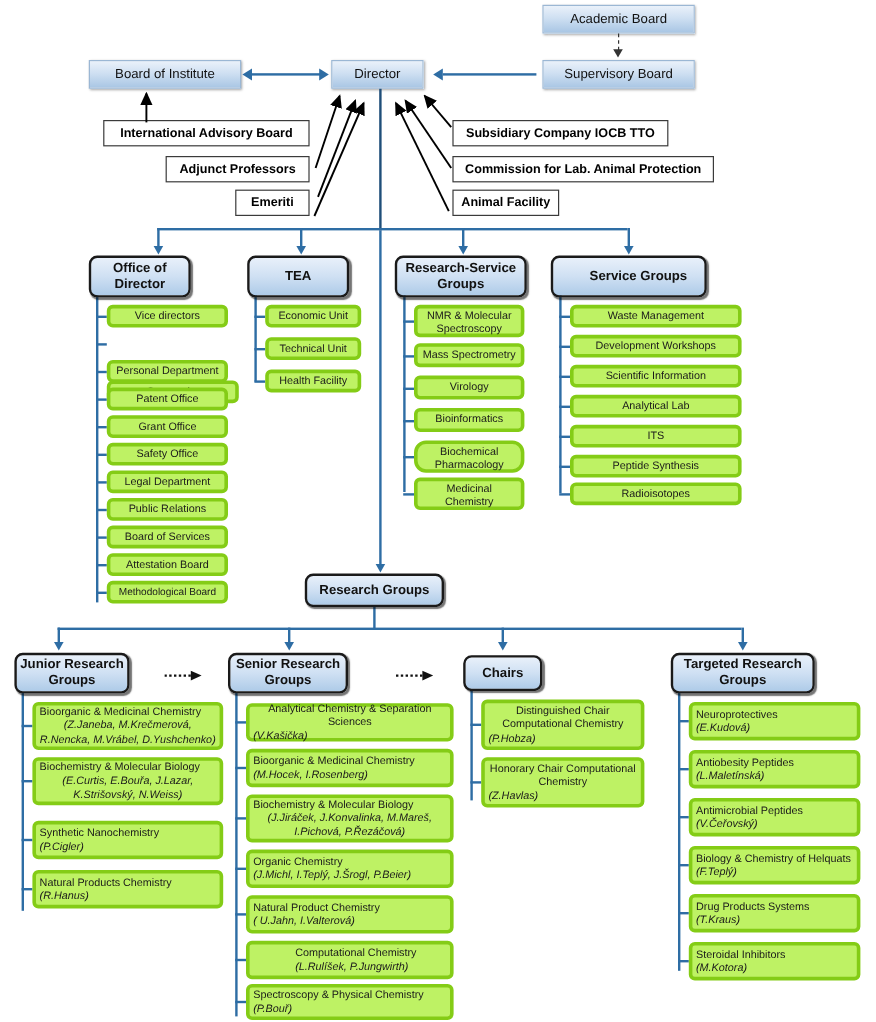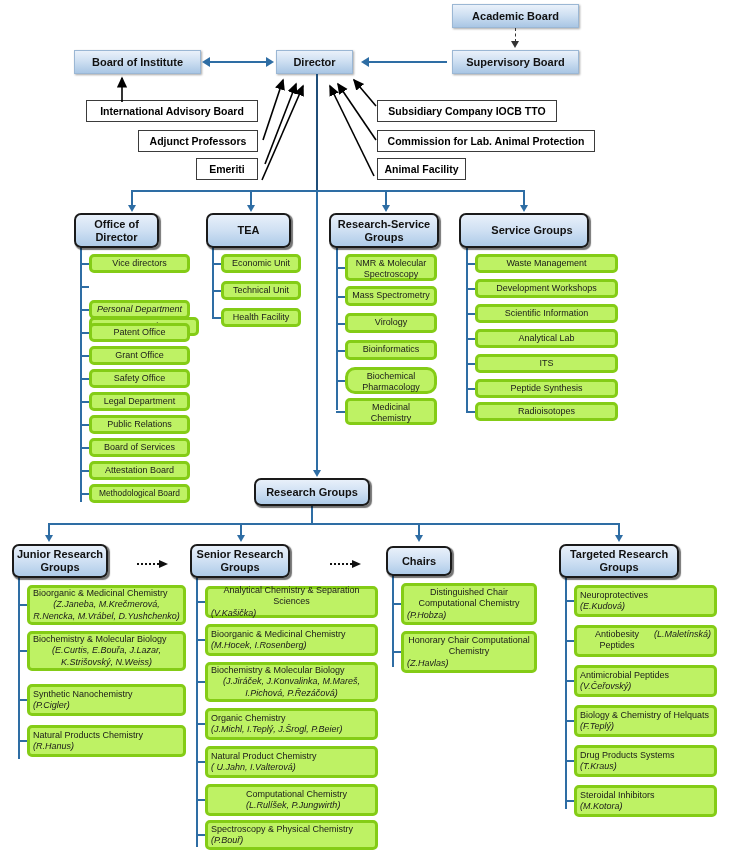--- a/index.html
+++ b/index.html
@@ -11,21 +11,21 @@
     overflow: hidden;
   }
   #chart { position: relative; width: 730px; height: 852px; }
 
   
   .top-box {
     position: absolute;
     background: linear-gradient(to bottom, #eaf1fa 0%, #cfe0f2 45%, #a9c6e4 100%);
     border: 1px solid #9bb7d4;
     color: #111;
-    font-weight: bold;
+    font-weight: normal;
     font-size: 11px;
     display: flex; align-items: center; justify-content: center;
     text-align: center;
     box-shadow: 1px 1px 2px rgba(0,0,0,0.35);
     line-height: 1.1;
   }
   .plain-box {
     position: absolute;
     background: #ffffff;
     border: 1.5px solid #3b3b3b;
@@ -192,21 +192,21 @@
   <div class="leaf" style="left:89px; top:254px; width:101px; height:19px;">
     <span>Vice directors</span>
     </div>
   <div class="stub" style="left:80px; top:263px;"></div>
 
   <div class="leaf" style="left:89px; top:277px; width:110px; height:19px;margin-top:40px;">
     <span>Secretariat</span>
     </div>
   <div class="stub" style="left:80px; top:286px;"></div>
 
-  <div class="leaf" style="left:89px; top:300px; width:101px; height:19px;font-style:italic;">
+  <div class="leaf" style="left:89px; top:300px; width:101px; height:19px;">
     <span>Personal Department</span>
     </div>
   <div class="stub" style="left:80px; top:309px;"></div>
 
   <div class="leaf" style="left:89px; top:323px; width:101px; height:19px;">
     <span>Patent Office</span>
     </div>
   <div class="stub" style="left:80px; top:332px;"></div>
 
   <div class="leaf" style="left:89px; top:346px; width:101px; height:19px;">
@@ -471,21 +471,21 @@
     <span>Targeted Research Groups</span>
   </div>
   <div class="vline" style="left:565px; top:577px; height:232px;"></div>
 
   <div class="leaf" style="left:574px; top:585px; width:143px; height:32px; flex-direction:column;">
     <span>Neuroprotectives</span>
     <span class="nm">(E.Kudová)</span>
   </div>
   <div class="stub" style="left:565px; top:600px;"></div>
 
-  <div class="leaf" style="left:574px; top:625px; width:143px; height:32px; flex-direction:row;">
+  <div class="leaf" style="left:574px; top:625px; width:143px; height:32px; flex-direction:column;">
     <span>Antiobesity Peptides</span>
     <span class="nm">(L.Maletínská)</span>
   </div>
   <div class="stub" style="left:565px; top:640px;"></div>
 
   <div class="leaf" style="left:574px; top:665px; width:143px; height:32px; flex-direction:column;">
     <span>Antimicrobial Peptides</span>
     <span class="nm">(V.Čeřovský)</span>
   </div>
   <div class="stub" style="left:565px; top:680px;"></div>

